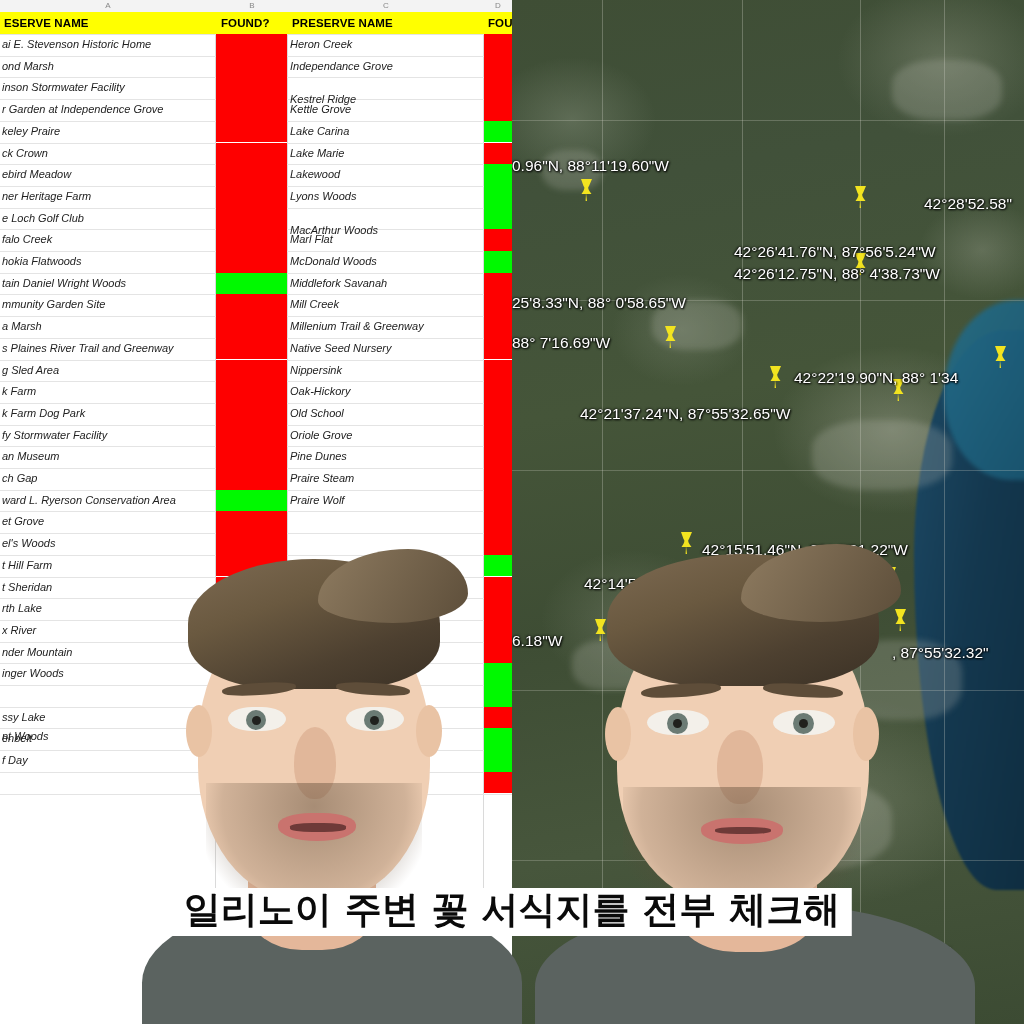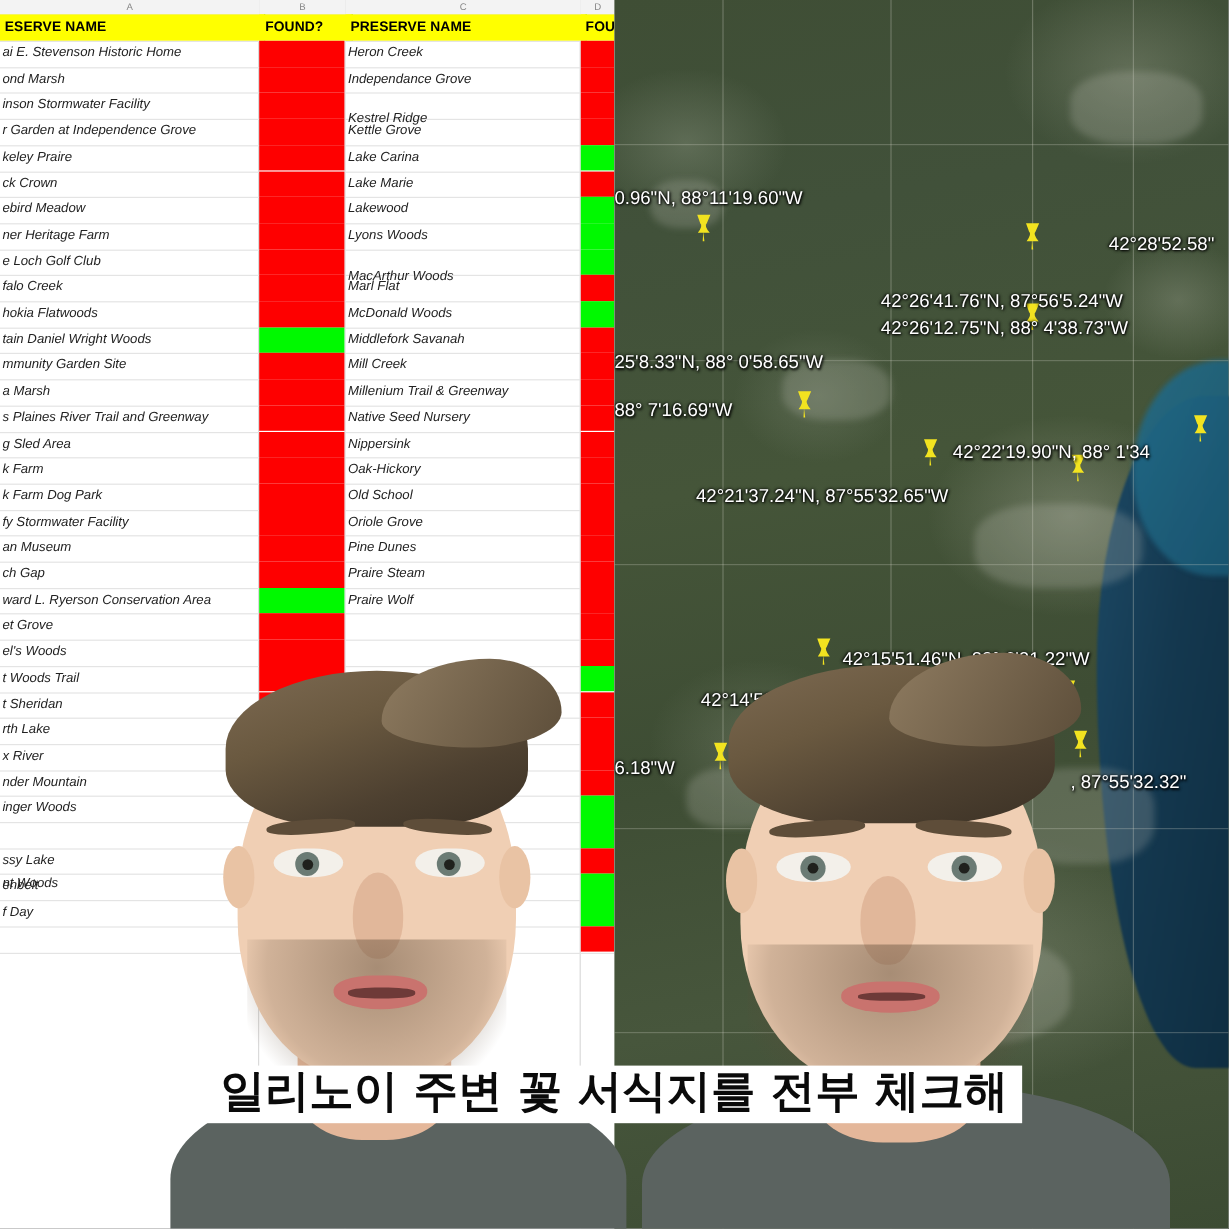--- a/index.html
+++ b/index.html
@@ -185,21 +185,21 @@
         <div class="cellA" style="top: 412.3px; width: 212px;">an Museum</div>
         <div class="flag red" style="left: 216px; width: 71px; top: 412.3px;"></div>
         <div class="cellA" style="top: 434px; width: 212px;">ch Gap</div>
         <div class="flag red" style="left: 216px; width: 71px; top: 434px;"></div>
         <div class="cellA" style="top: 455.7px; width: 212px;">ward L. Ryerson Conservation Area</div>
         <div class="flag green" style="left: 216px; width: 71px; top: 455.7px;"></div>
         <div class="cellA" style="top: 477.4px; width: 212px;">et Grove</div>
         <div class="flag red" style="left: 216px; width: 71px; top: 477.4px;"></div>
         <div class="cellA" style="top: 499.1px; width: 212px;">el's Woods</div>
         <div class="flag red" style="left: 216px; width: 71px; top: 499.1px;"></div>
-        <div class="cellA" style="top: 520.8px; width: 212px;">t Woods Trail</div>
+        <div class="cellA" style="top: 520.8px; width: 212px;">t Hill Farm</div>
         <div class="flag red" style="left: 216px; width: 71px; top: 520.8px;"></div>
         <div class="cellA" style="top: 542.5px; width: 212px;">t Sheridan</div>
         <div class="flag red" style="left: 216px; width: 71px; top: 542.5px;"></div>
         <div class="cellA" style="top: 564.2px; width: 212px;">rth Lake</div>
         <div class="flag red" style="left: 216px; width: 71px; top: 564.2px;"></div>
         <div class="cellA" style="top: 585.9px; width: 212px;">x River</div>
         <div class="flag red" style="left: 216px; width: 71px; top: 585.9px;"></div>
         <div class="cellA" style="top: 607.6px; width: 212px;">nder Mountain</div>
         <div class="flag green" style="left: 216px; width: 71px; top: 607.6px;"></div>
         <div class="cellA" style="top: 629.3px; width: 212px;">inger Woods</div>

